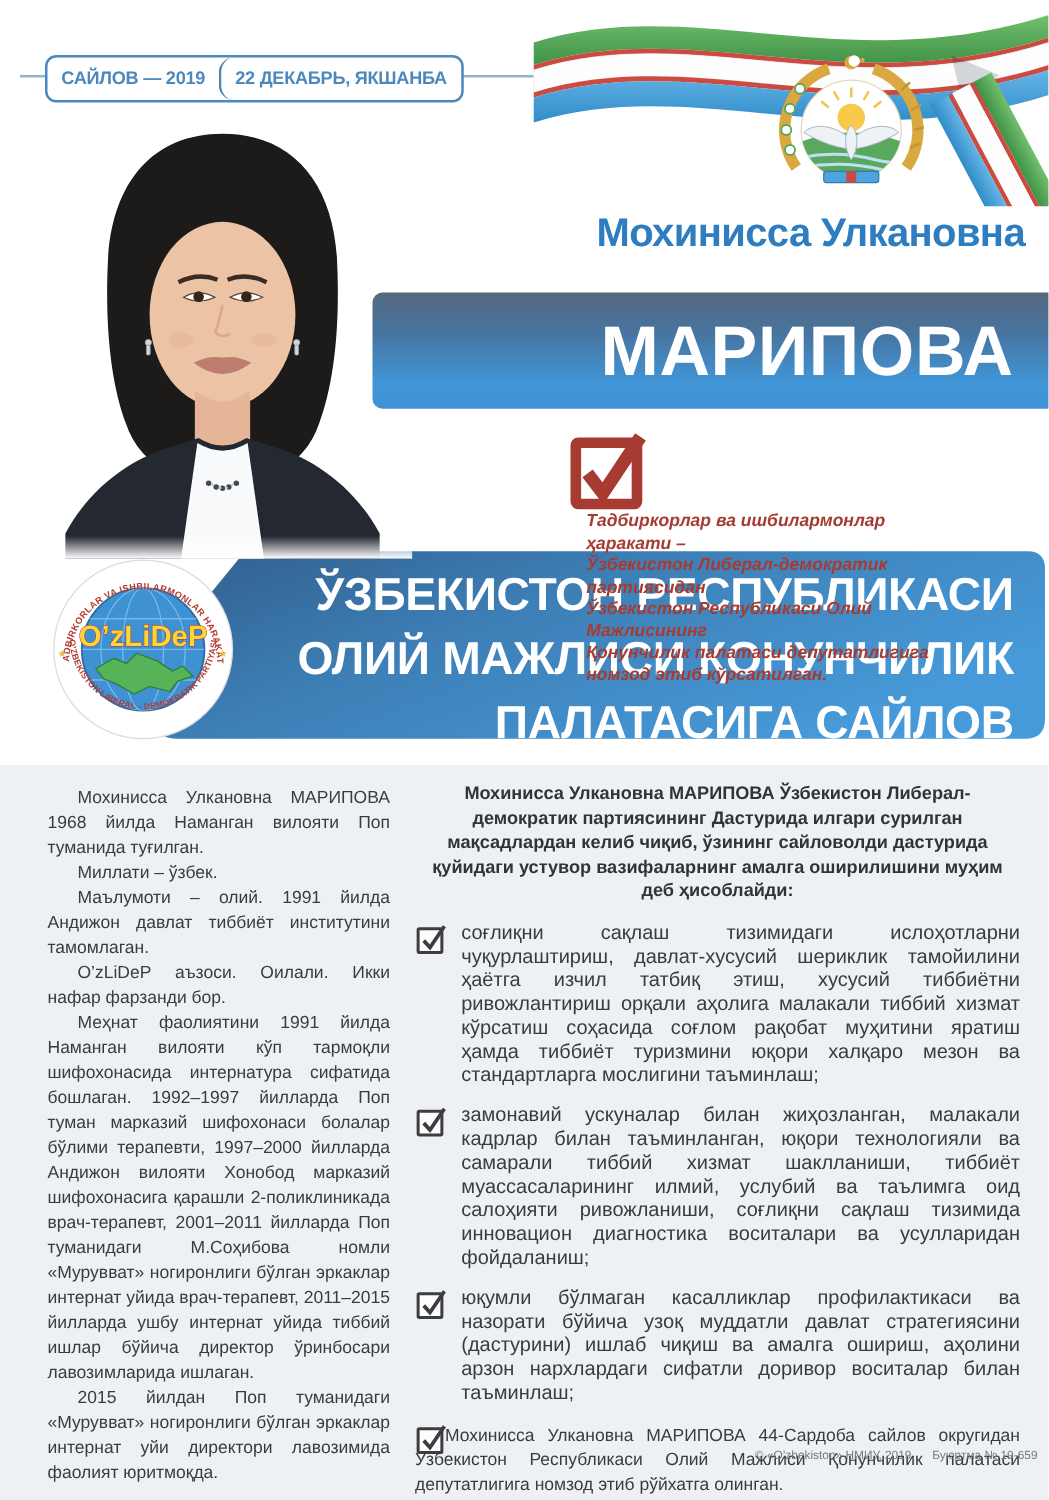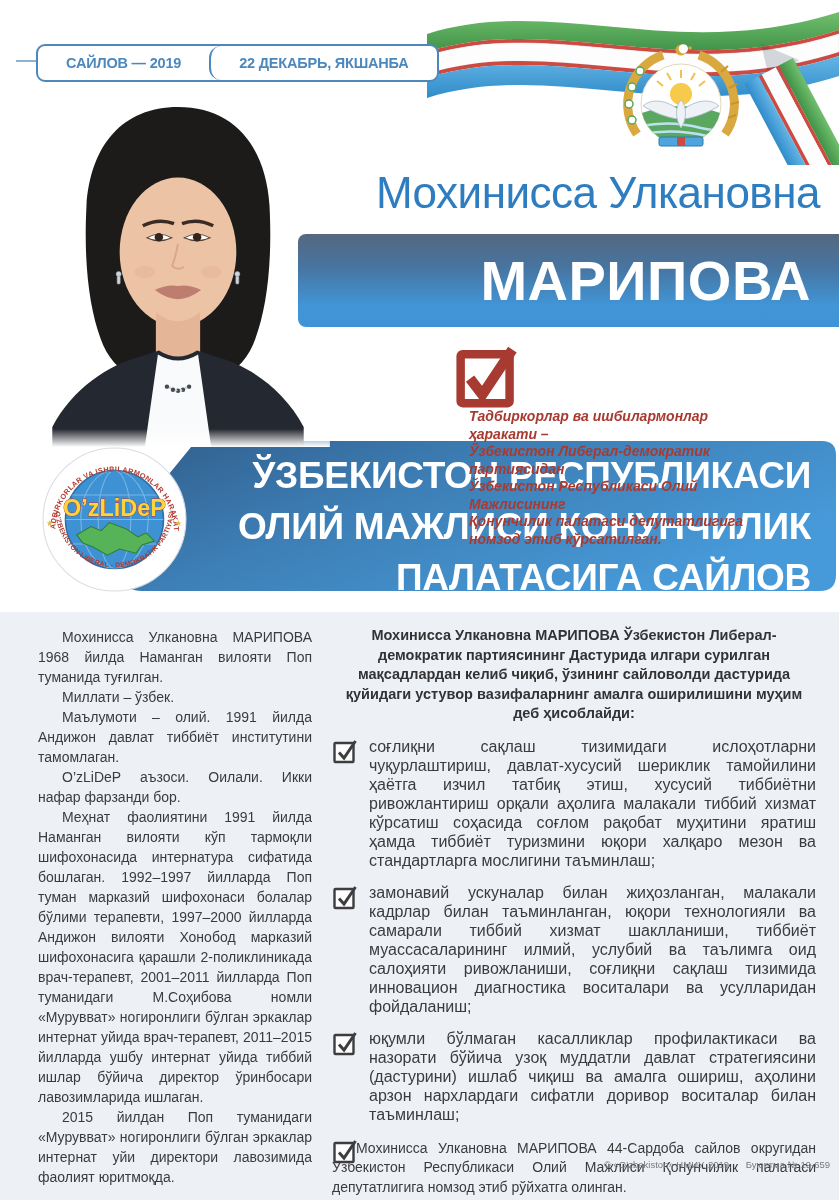--- a/index.html
+++ b/index.html
@@ -8,32 +8,32 @@
 
   
   .topline{position:absolute;height:2px;background:#8fb3d3;top:60px;}
   .topline.seg1{left:16px;width:20px;}
   .topline.seg2{left:332px;width:186px;}
 
   
   .badge{position:absolute;left:36px;top:44px;height:34px;display:flex;align-items:stretch;
          border:2.5px solid #4d88bd;border-radius:9px;background:#fff;color:#4d88bd;
          font-weight:bold;font-size:14.5px;letter-spacing:-0.2px;z-index:4;}
-  .badge-seg{display:flex;align-items:center;padding:0 28px;white-space:nowrap;}
+  .badge-seg{display:flex;align-items:center;padding:0 11px;white-space:nowrap;}
   .badge-seg + .badge-seg{border-left:2px solid #4d88bd;border-radius:12px;}
 
   
   .header-art{position:absolute;left:425px;top:0;width:414px;height:165px;z-index:1;}
 
   
   .portrait{position:absolute;left:26px;top:93px;width:304px;height:354px;z-index:5;}
 
   
   .given-names{position:absolute;left:330px;right:19px;top:168px;text-align:right;
-               font-size:44px;font-weight:normal;color:#2e7dc1;letter-spacing:-0.5px;z-index:2;white-space:nowrap;}
+               font-size:32px;font-weight:bold;color:#2e7dc1;letter-spacing:-0.5px;z-index:2;white-space:nowrap;}
   .surname-banner{position:absolute;left:298px;right:0;top:234px;height:93px;z-index:3;
                   border-radius:8px 0 0 8px;
                   background:linear-gradient(180deg,#55687f 0%,#47749f 35%,#4196d8 78%,#3f93d6 100%);}
   .surname-banner .surname{position:absolute;right:28px;top:0;bottom:0;display:flex;align-items:center;
                   color:#fff;font-size:56px;font-weight:bold;letter-spacing:0.5px;}
 
   
   .nomination{position:absolute;left:455px;top:340px;display:flex;z-index:2;flex-direction:column;}
   .nomination .redcheck{width:64px;height:68px;flex:0 0 auto;}
   .nomination .red-text{margin-left:14px;width:306px;color:#a83b31;font-size:14px;line-height:17.5px;

